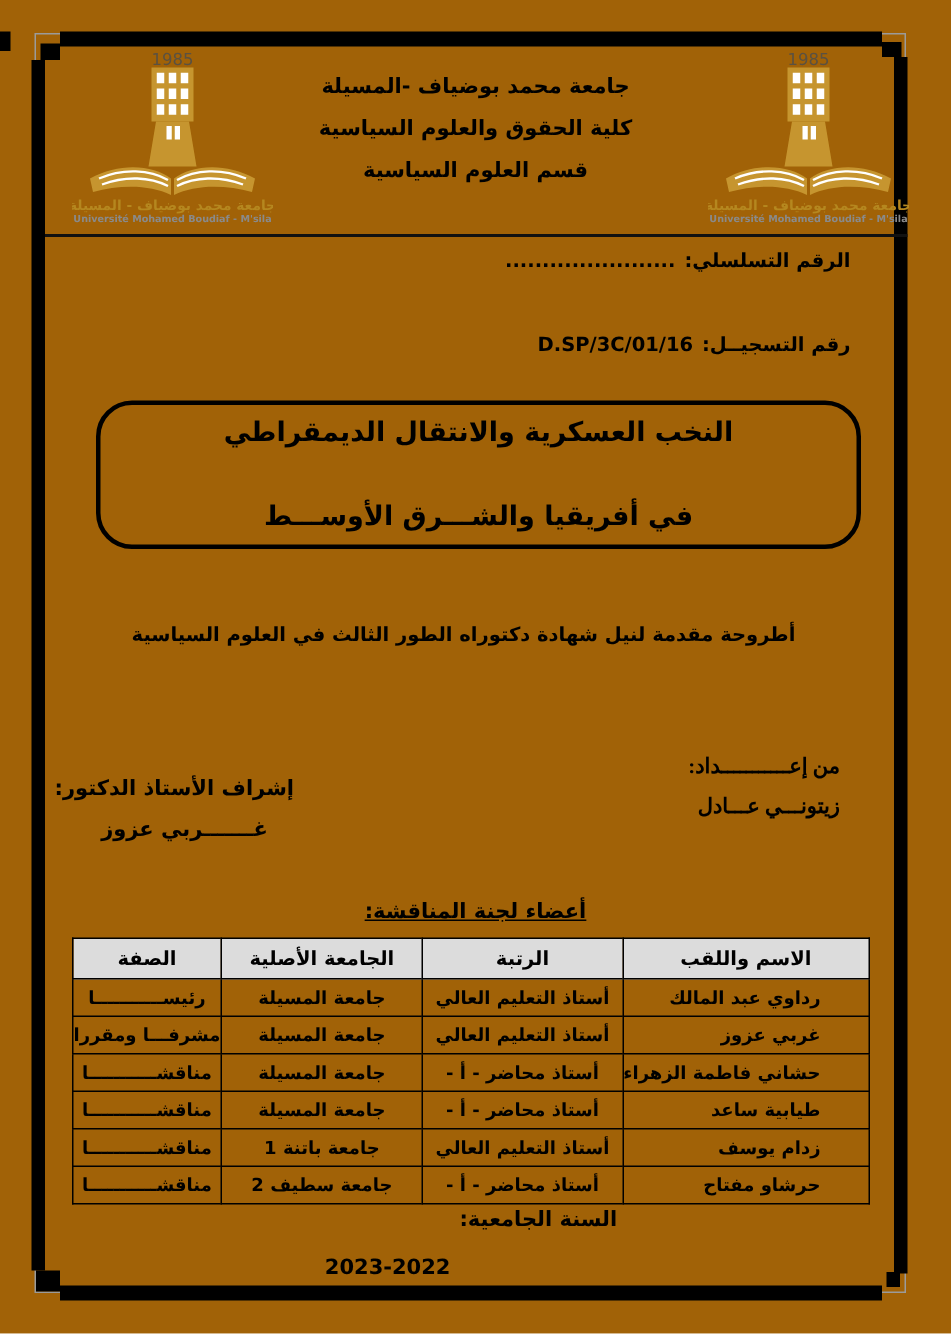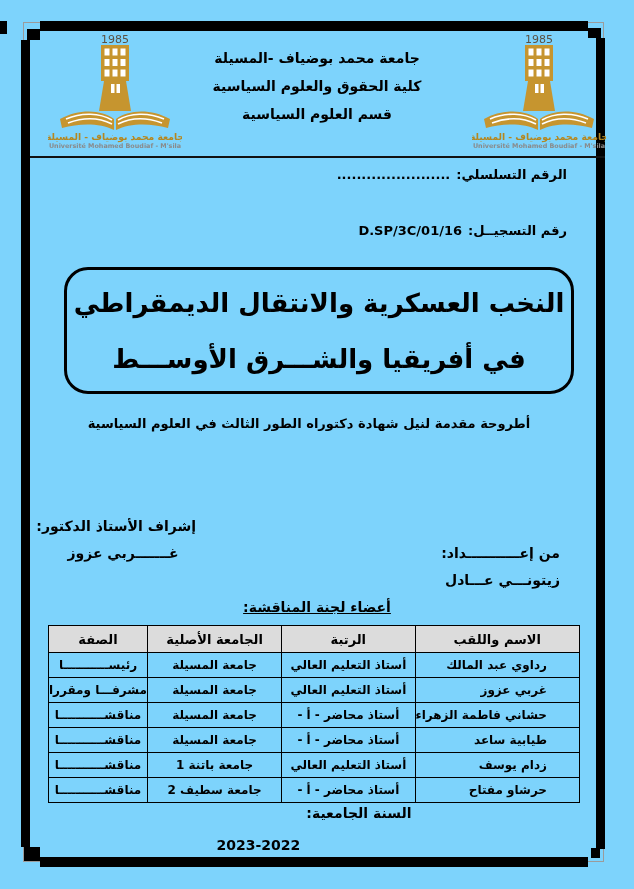--- a/index.html
+++ b/index.html
@@ -1,21 +1,21 @@
 <!DOCTYPE html>
 <html style="--logo_gold: #c6952f; --logo_text_gold: #b5871f; --logo_text_gray: #8a8a8a; --logo_year: #5a5142; --table_header_bg: #dcdcdc; --frame_black: #000000; --frame_thin_gray: #9b9b9b; --text_black: #000000;"><head>
 <meta charset="utf-8">
 <style>
   * { margin:0; padding:0; box-sizing:border-box; }
   html,body { background:#fff; }
   body { font-family:"DejaVu Sans", sans-serif; }
 
   .page {
     position:relative; width:634px; height:889px;
-    background:#7dd3fc; overflow:hidden; direction:rtl;
+    background:#a16207; overflow:hidden; direction:rtl;
     color:var(--text_black,#000);
   }
 
   
   .frame-thin {
     position:absolute; left:23px; top:22px; right:30px; bottom:27px;
     border:1px solid var(--frame_thin_gray,#9b9b9b);
   }
   .band { position:absolute; background:var(--frame_black,#000); }
   .band-top    { left:40px; right:46px; top:21px;  height:10px; }
@@ -49,35 +49,35 @@
   .numbers-block {
     position:absolute; right:67px; top:167px;
     display:flex; flex-direction:column; gap:9px; align-items:flex-start;
     font-size:13px; font-weight:bold;
   }
   .num-row { display:flex; gap:6px; align-items:baseline; }
   .ltr { direction:ltr; unicode-bidi:isolate;margin-top:32px; }
 
   
   .title-box {
-    position:absolute; left:64px; right:60px; top:267px; height:127px;
+    position:absolute; left:64px; right:60px; top:267px; height:99px;
     border:3px solid #000; border-radius:24px;
     display:flex; flex-direction:column; align-items:center; justify-content:center;
-    gap:6px; font-weight:bold; font-size:26px; line-height:50px; white-space:nowrap;
+    gap:6px; font-weight:bold; font-size:18px; line-height:50px; white-space:nowrap;
   }
 
   
   .subtitle { position:absolute; left:0; right:16px; top:413px; text-align:center; font-weight:bold; }
   .subtitle .l1 { font-size:13px; line-height:22px; }
   .subtitle .l2 { font-size:14px; line-height:26px; }
 
   
   .prepared-block {
-    position:absolute; right:74px; top:540px;
-    text-align:right; font-size:14px; font-weight:bold; line-height:27px;
+    position:absolute; right:74px; top:498px;
+    text-align:right; font-size:14px; font-weight:bold; line-height:27px;font-family:Liberation Serif, serif;
   }
   .supervisor-block {
     position:absolute; left:50px; top:513px; width:146px;
     text-align:center; font-size:14px; font-weight:bold; line-height:27px; white-space:nowrap;
   }
 
   
   .committee-heading { position:absolute; left:0; right:0; top:597px; text-align:center; }
   .committee-heading span { font-size:14px; font-weight:bold; text-decoration:underline; }
 

